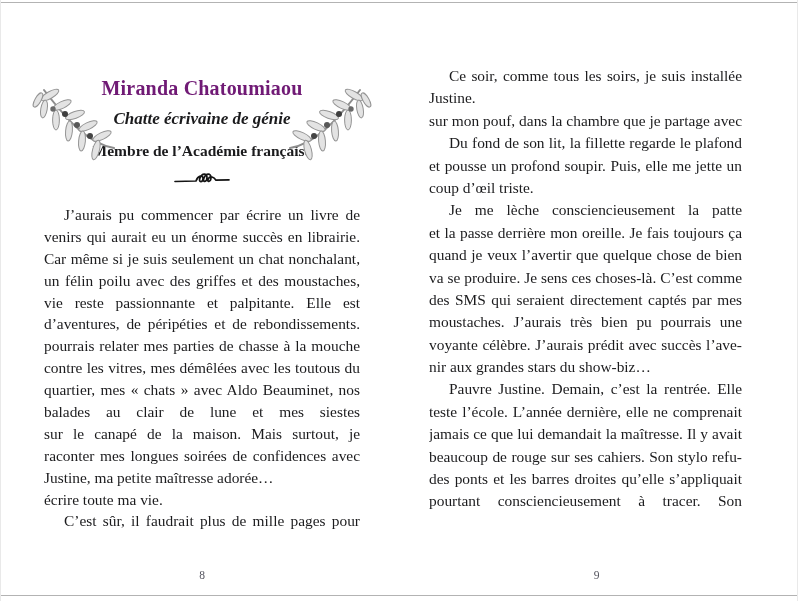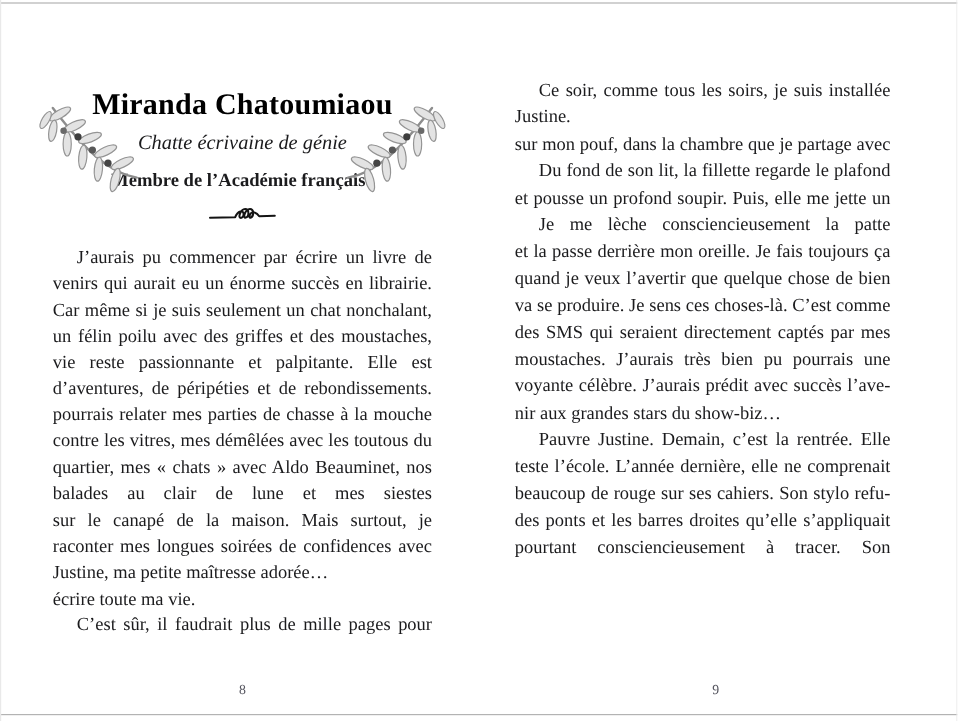--- a/index.html
+++ b/index.html
@@ -17,24 +17,24 @@
   .edge.left { top: 0; bottom: 0; left: 0; width: 1px; background: #e9e9e9; }
   .edge.right { top: 0; bottom: 0; right: 0; width: 1px; background: #e9e9e9; }
 
   .page { position: absolute; top: 0; height: 601px; }
   .page.lp { left: 44px;  width: 316px; }
   .page.rp { left: 429px; width: 313px; }
 
   header { position: relative; text-align: center; }
   .title {
     margin: 0; padding-top: 76px;
-    font-size: 25px; font-weight: bold; line-height: 24px;
-    letter-spacing: 0.2px; color: #000000;
+    font-size: 20px; font-weight: bold; line-height: 24px;
+    letter-spacing: 0.2px; color: #701a75;
   }
-  .subtitle { margin-top: 9px;  font-size: 17px;  font-style: italic; line-height: 20px; }
+  .subtitle { margin-top: 9px;  font-size: 17px;  font-style: italic; line-height: 20px; font-weight: bold; }
   .affiliation { margin-top: 12px; font-size: 15.5px; font-weight: bold; line-height: 19px; }
   .divider-wrap { margin-top: 12px; height: 17px; }
   .divider-wrap svg { display: inline-block; }
 
   .branch { position: absolute; top: 84px; width: 84px; height: 88px; }
   .branch.bl { left: -12px; }
   .branch.br { right: -12px; transform: scaleX(-1); }
 
   .body { text-rendering: optimizeLegibility; }
   .page.lp .body { margin-top: 15px; }
@@ -151,34 +151,36 @@
   <div class="page rp">
     <div class="body">
         <div class="para">
           <div class="line first">Ce soir, comme tous les soirs, je suis installée</div>
           <div class="line last">Justine.</div>
           <div class="line">sur mon pouf, dans la chambre que je partage avec</div>
         </div>
         <div class="para">
           <div class="line first">Du fond de son lit, la fillette regarde le plafond</div>
           <div class="line">et pousse un profond soupir. Puis, elle me jette un</div>
+          <div class="line last">coup d’œil triste.</div>
         </div>
         <div class="para">
           <div class="line first">Je me lèche consciencieusement la patte gauche</div>
           <div class="line">et la passe derrière mon oreille. Je fais toujours ça</div>
           <div class="line">quand je veux l’avertir que quelque chose de bien</div>
           <div class="line">va se produire. Je sens ces choses-là. C’est comme</div>
           <div class="line">des SMS qui seraient directement captés par mes</div>
           <div class="line">moustaches. J’aurais très bien pu pourrais une</div>
           <div class="line">voyante célèbre. J’aurais prédit avec succès l’ave-</div>
           <div class="line last">nir aux grandes stars du show-biz…</div>
         </div>
         <div class="para">
           <div class="line first">Pauvre Justine. Demain, c’est la rentrée. Elle dé-</div>
           <div class="line">teste l’école. L’année dernière, elle ne comprenait</div>
+          <div class="line">jamais ce que lui demandait la maîtresse. Il y avait</div>
           <div class="line">beaucoup de rouge sur ses cahiers. Son stylo refu-</div>
           <div class="line">des ponts et les barres droites qu’elle s’appliquait</div>
           <div class="line">pourtant consciencieusement à tracer. Son écriture,</div>
         </div>
       </div>
     <div class="folio">9</div>
   </div>
 </div>
 
 </body></html>

